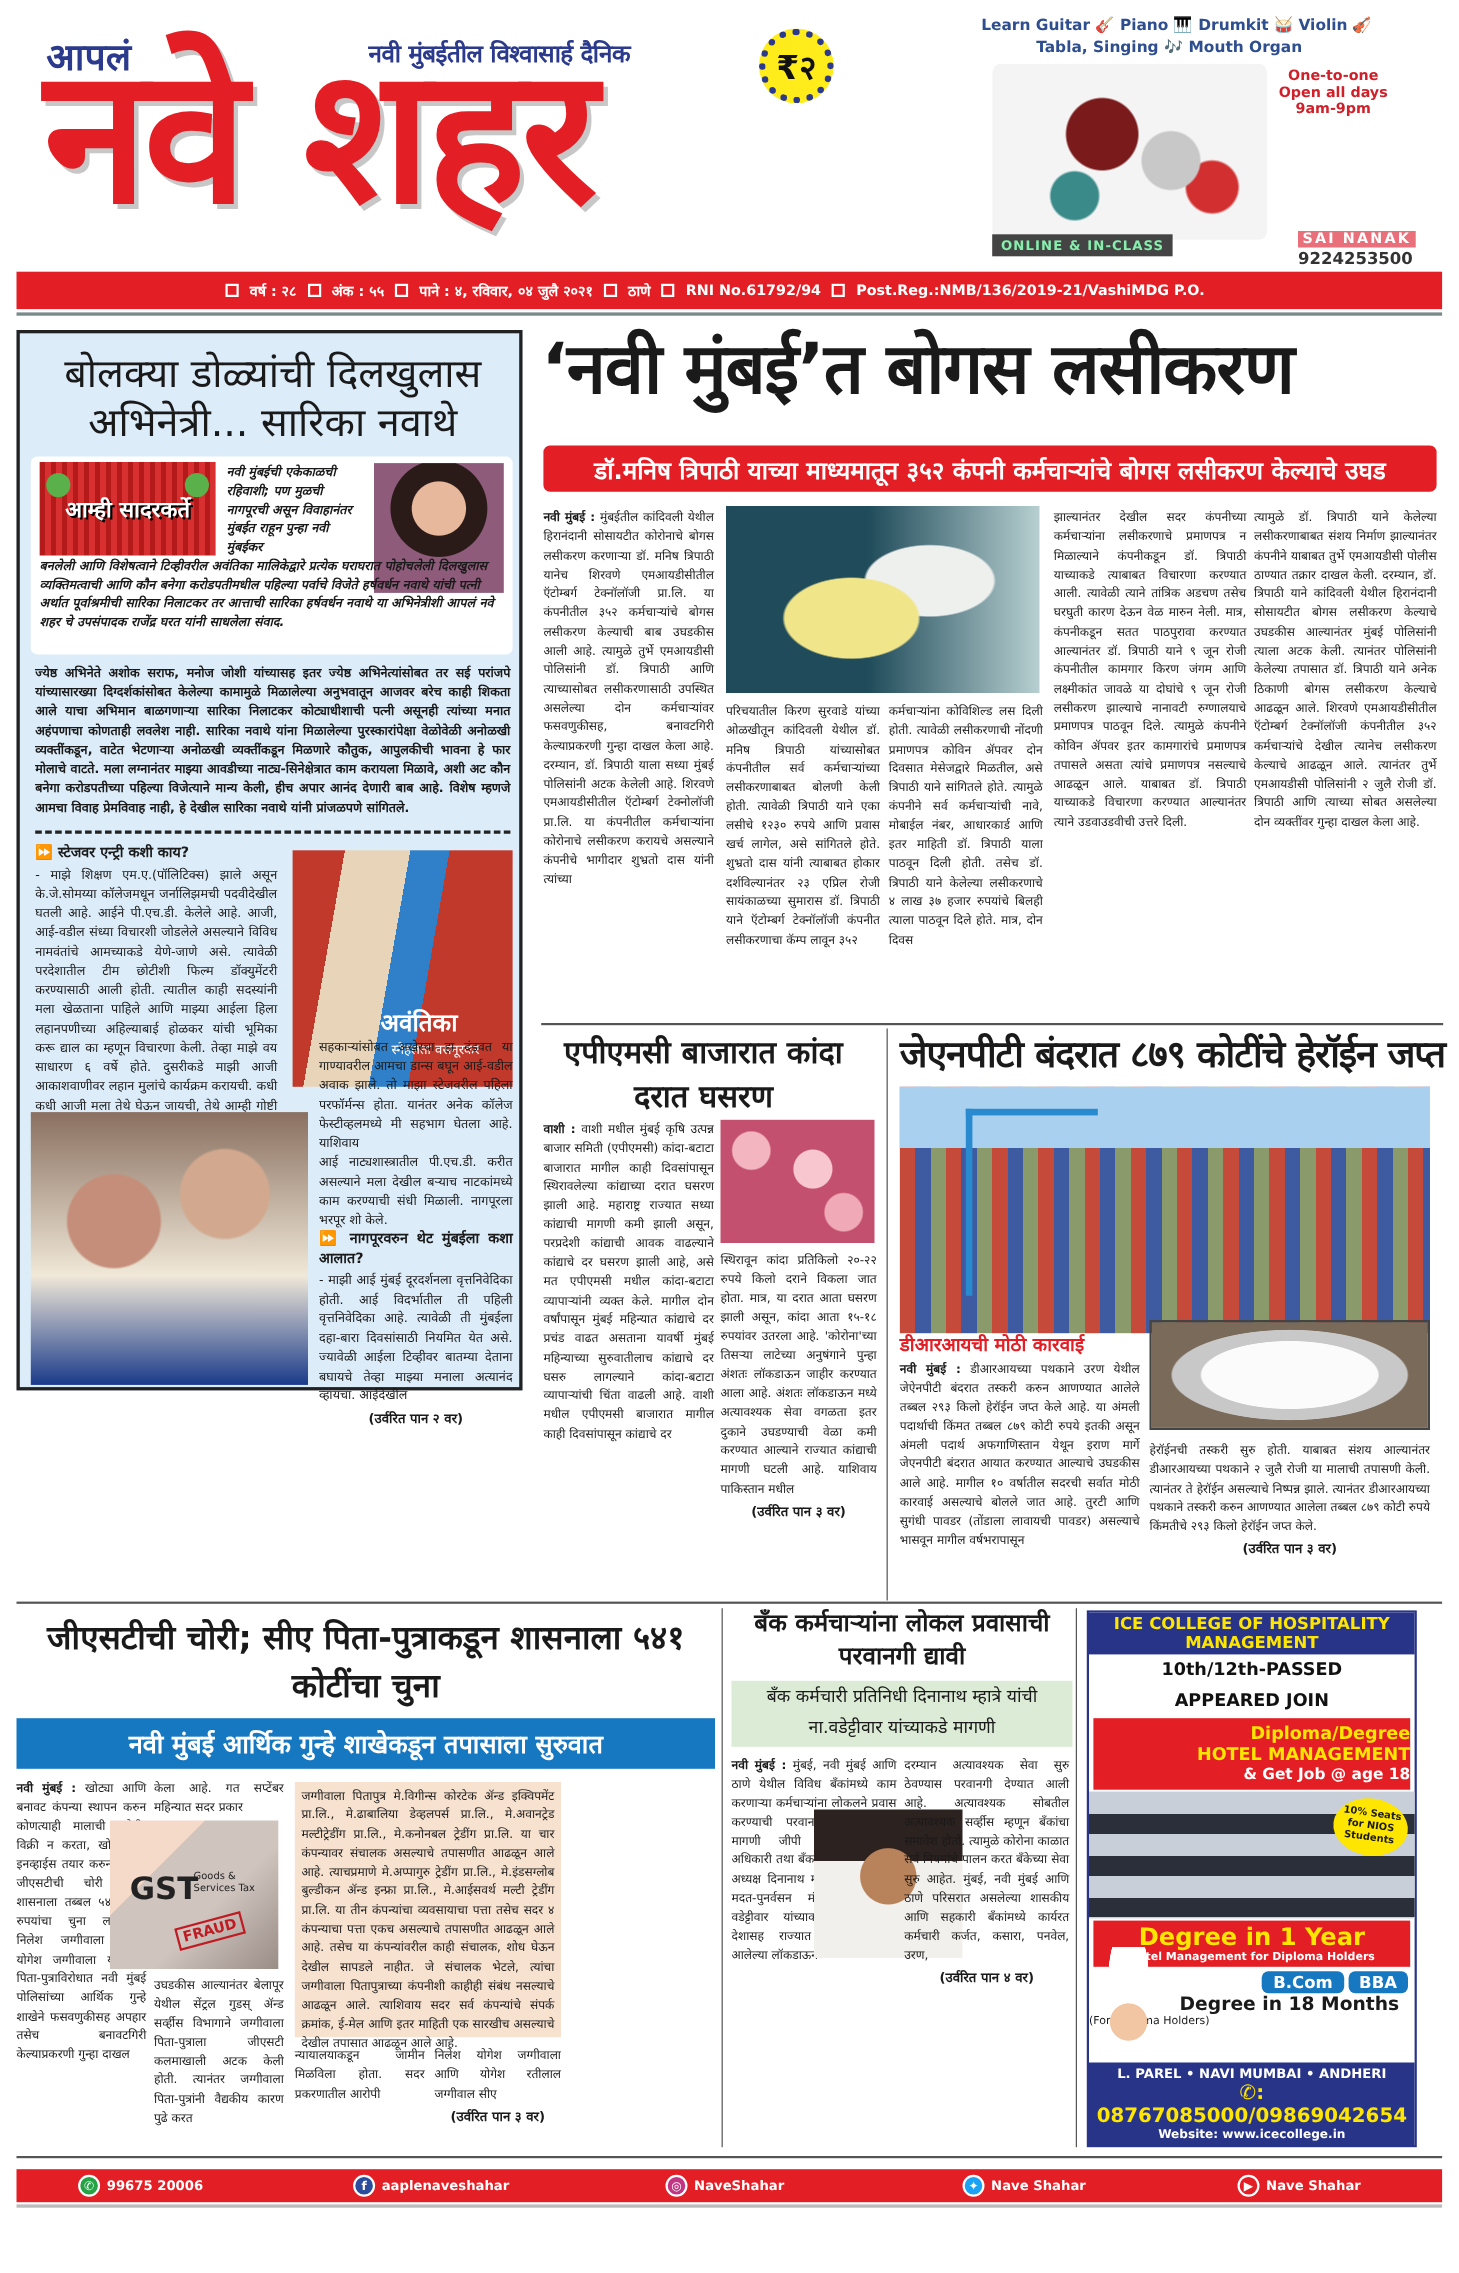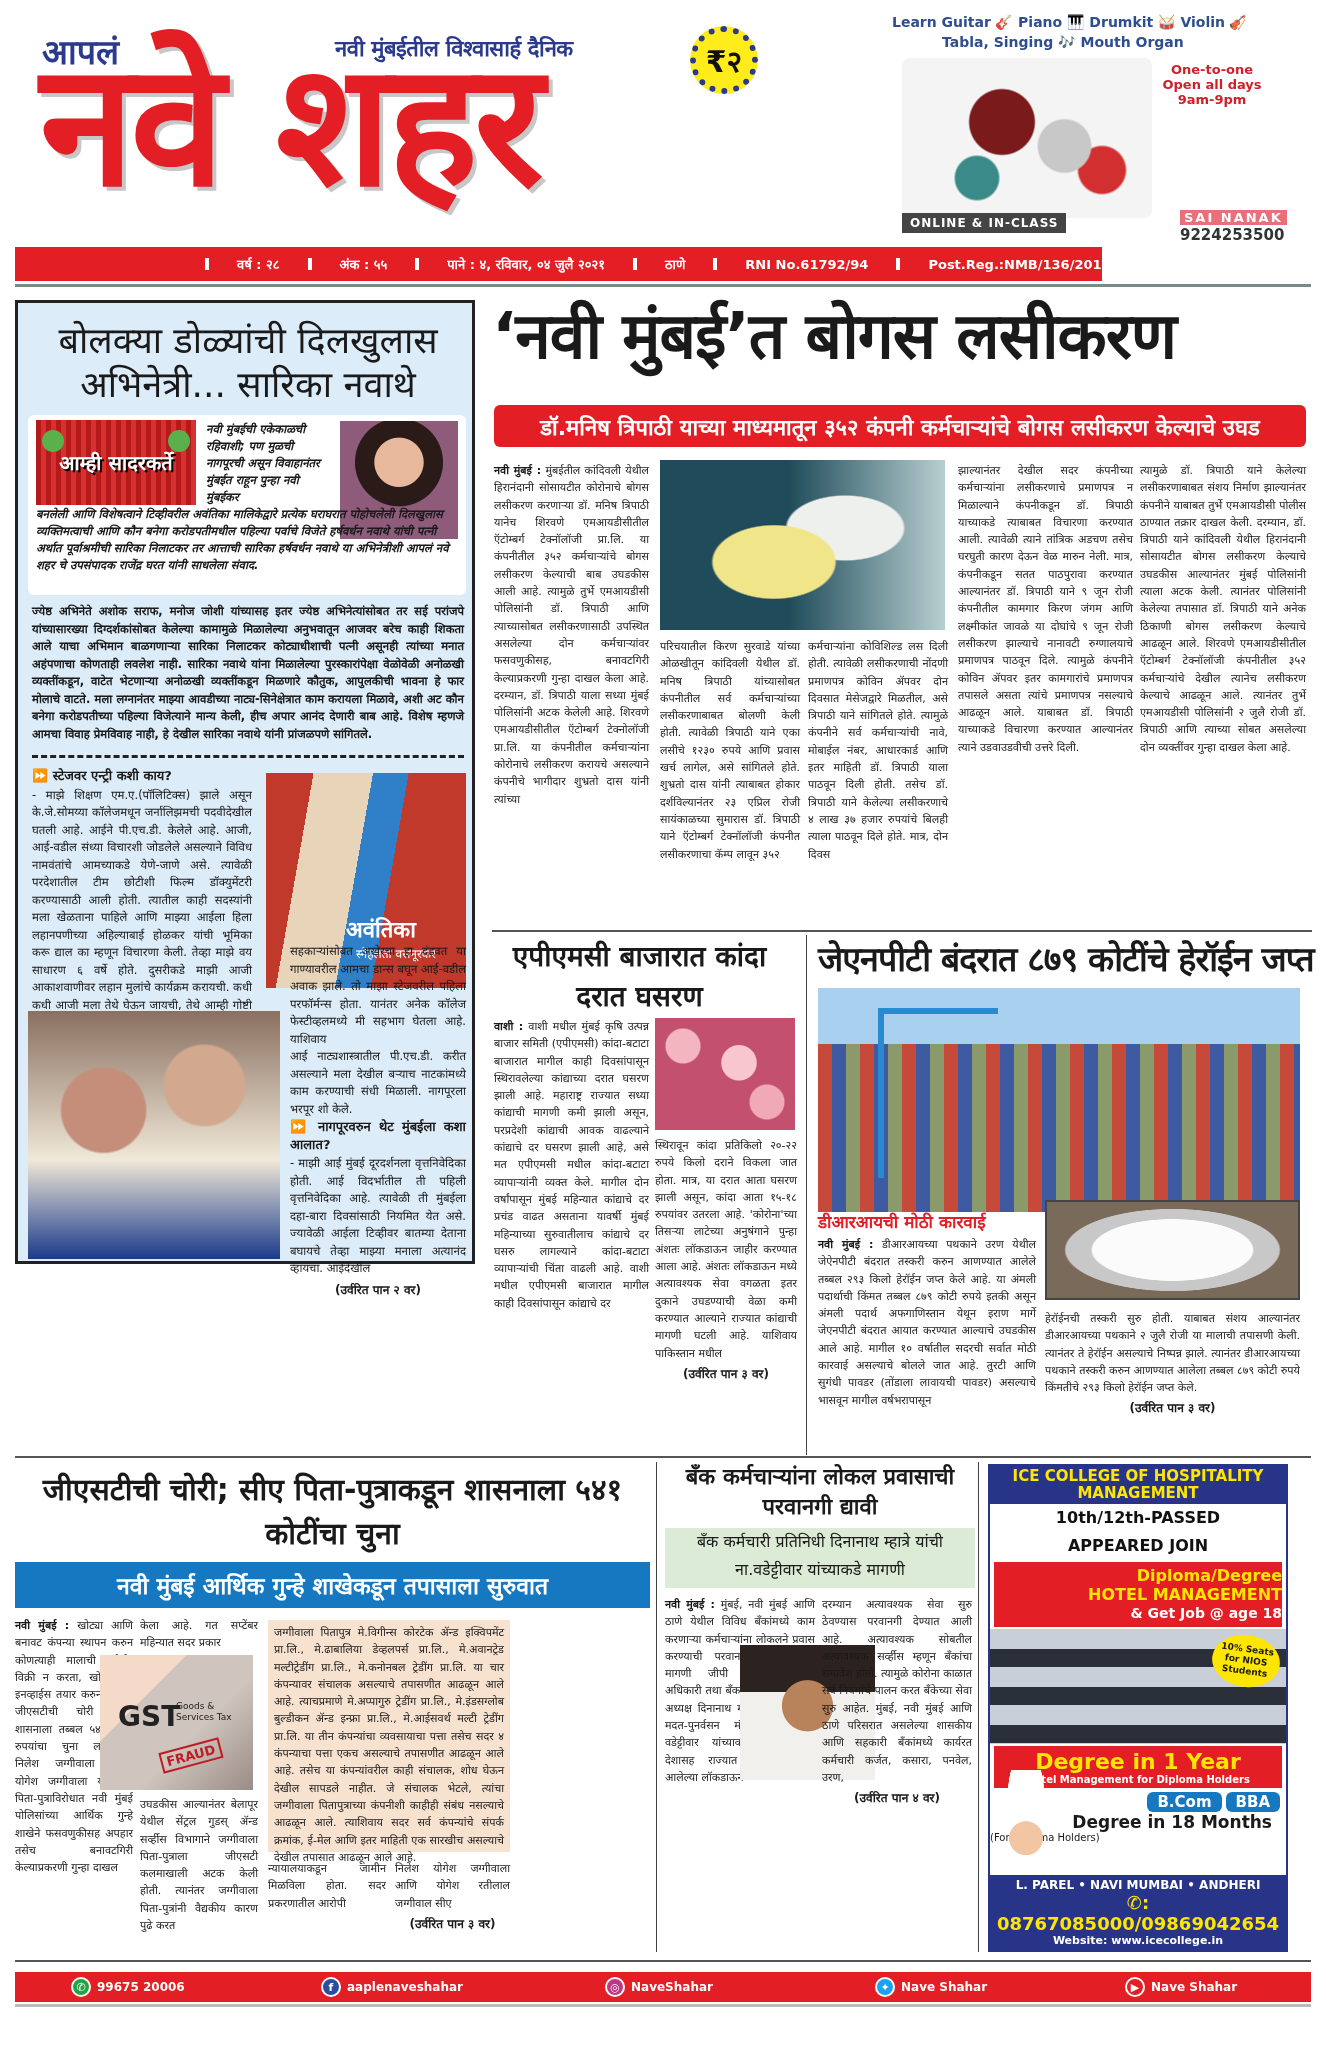--- a/index.html
+++ b/index.html
@@ -8,26 +8,26 @@
   
   .mast-aapla{left:42px;top:28px;font-size:34px;font-weight:bold;color:#2b3a8c}
   .mast-tagline{left:335px;top:32px;font-size:22px;font-weight:bold;color:#2b3a8c;letter-spacing:-0.5px}
   .mast-title{left:40px;top:40px;font-size:170px;font-weight:bold;color:#e31e24;letter-spacing:-4px;line-height:1;text-shadow:4px 4px 0 #c7c7c7;font-family:"DejaVu Sans",sans-serif}
   .price{left:690px;top:26px;width:68px;height:68px;border-radius:50%;background:#ffec1a;border:6px dotted #2b3a8c;display:flex;align-items:center;justify-content:center;font-size:30px;font-weight:bold;color:#111}
   .ad-music{left:862px;top:8px;width:460px;height:236px;background:#fff}
   .ad-music .l1{position:absolute;left:30px;top:6px;font-size:14px;color:#2e4e8f;font-weight:bold;white-space:nowrap}
   .ad-music .l2{position:absolute;left:80px;top:26px;font-size:14px;color:#2e4e8f;font-weight:bold;white-space:nowrap}
   .ad-music .hours{position:absolute;left:300px;top:54px;font-size:13px;color:#d0202a;font-weight:bold;line-height:15px;text-align:center;width:100px}
   .ad-music .band{position:absolute;left:40px;top:50px;width:250px;height:160px;background:radial-gradient(circle at 40% 40%,#7a1a1a 0 18%,transparent 19%),radial-gradient(circle at 65% 55%,#c8c8c8 0 14%,transparent 15%),radial-gradient(circle at 30% 75%,#3b8a8a 0 10%,transparent 11%),radial-gradient(circle at 80% 70%,#d23030 0 10%,transparent 11%),#f4f4f4;border-radius:8px}
-  .ad-music .inclass{position:absolute;left:40px;top:205px;background:#444;color:#ffffff;font-size:12px;font-weight:bold;padding:3px 8px;letter-spacing:1px}
+  .ad-music .inclass{position:absolute;left:40px;top:205px;background:#444;color:#86efac;font-size:12px;font-weight:bold;padding:3px 8px;letter-spacing:1px}
   .ad-music .logo{position:absolute;left:318px;top:108px;width:130px;height:110px;background:linear-gradient(135deg,#e9707a 0 45%,#fff 45% 55%,#333 55%)}
   .ad-music .logo .nline{position:absolute;right:0;top:-4px;font-size:14px;font-weight:bold;color:#222;background:#fff;padding:0 2px}
   .ad-music .sai{position:absolute;left:318px;top:202px;font-size:13px;font-weight:bold;color:#fff;background:#e9707a;letter-spacing:2px;padding:0 4px}
   .ad-music .phone{position:absolute;left:318px;top:218px;font-size:15px;font-weight:bold;color:#333}
-  .dateline{left:15px;top:247px;width:1087px;height:34px;background:#e31e24;color:#fff;font-size:13px;font-weight:bold;display:flex;align-items:center;padding-left:190px;gap:28px;white-space:nowrap}
+  .dateline{left:15px;top:247px;width:1296px;height:34px;background:#e31e24;color:#fff;font-size:13px;font-weight:bold;display:flex;align-items:center;padding-left:190px;gap:10px;white-space:nowrap}
   .dateline .sq{display:inline-block;width:12px;height:12px;border:2px solid #fff;vertical-align:middle}
   .rule{left:15px;top:284px;width:1296px;height:3px;background:#7a8a8a}
   
   .feature{left:15px;top:300px;width:460px;height:964px;border:3px solid #222;background:#dcecf9}
   .feature h1{position:absolute;left:10px;top:16px;width:440px;text-align:center;font-size:36px;line-height:44px;font-weight:normal}
   .feature .introbox{position:absolute;left:10px;top:112px;width:438px;height:180px;background:#fff;border-radius:6px}
   .stage-badge{position:absolute;left:8px;top:5px;width:160px;height:85px;background:repeating-linear-gradient(90deg,#b51a1a 0 5px,#d83030 5px 10px);display:flex;align-items:center;justify-content:center;text-align:center;color:#fff;font-weight:bold;font-size:20px;line-height:22px;text-shadow:2px 2px 0 #000}
   .mask-l,.mask-r{position:absolute;top:10px;width:22px;height:22px;border-radius:50%;background:#5ab04a}
   .mask-l{left:6px}.mask-r{right:6px}
   .portrait{position:absolute;right:8px;top:6px;width:118px;height:118px;background:radial-gradient(circle at 50% 35%,#e7b89c 0 25%,#2a1a18 26% 45%,#8e5c7a 46%);}

